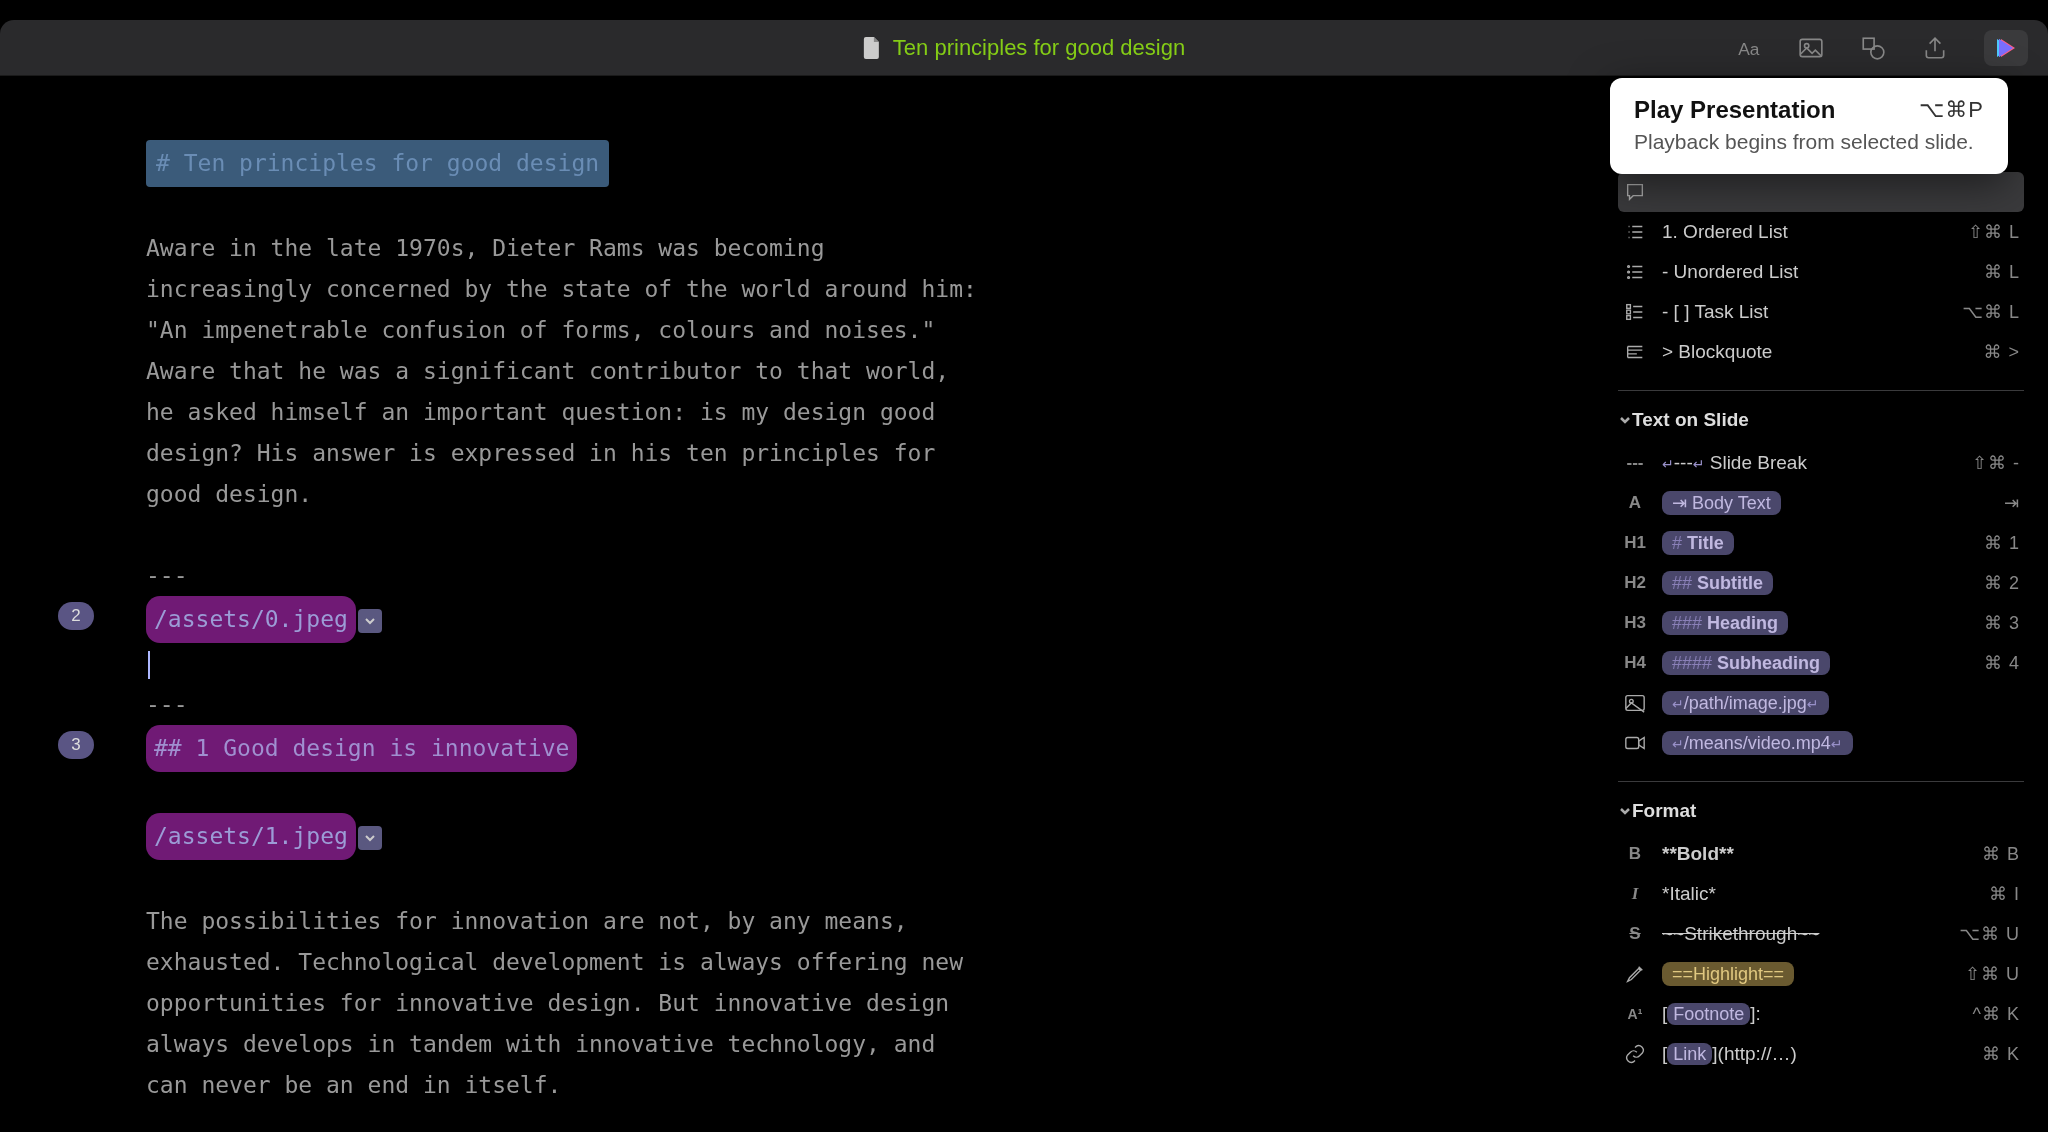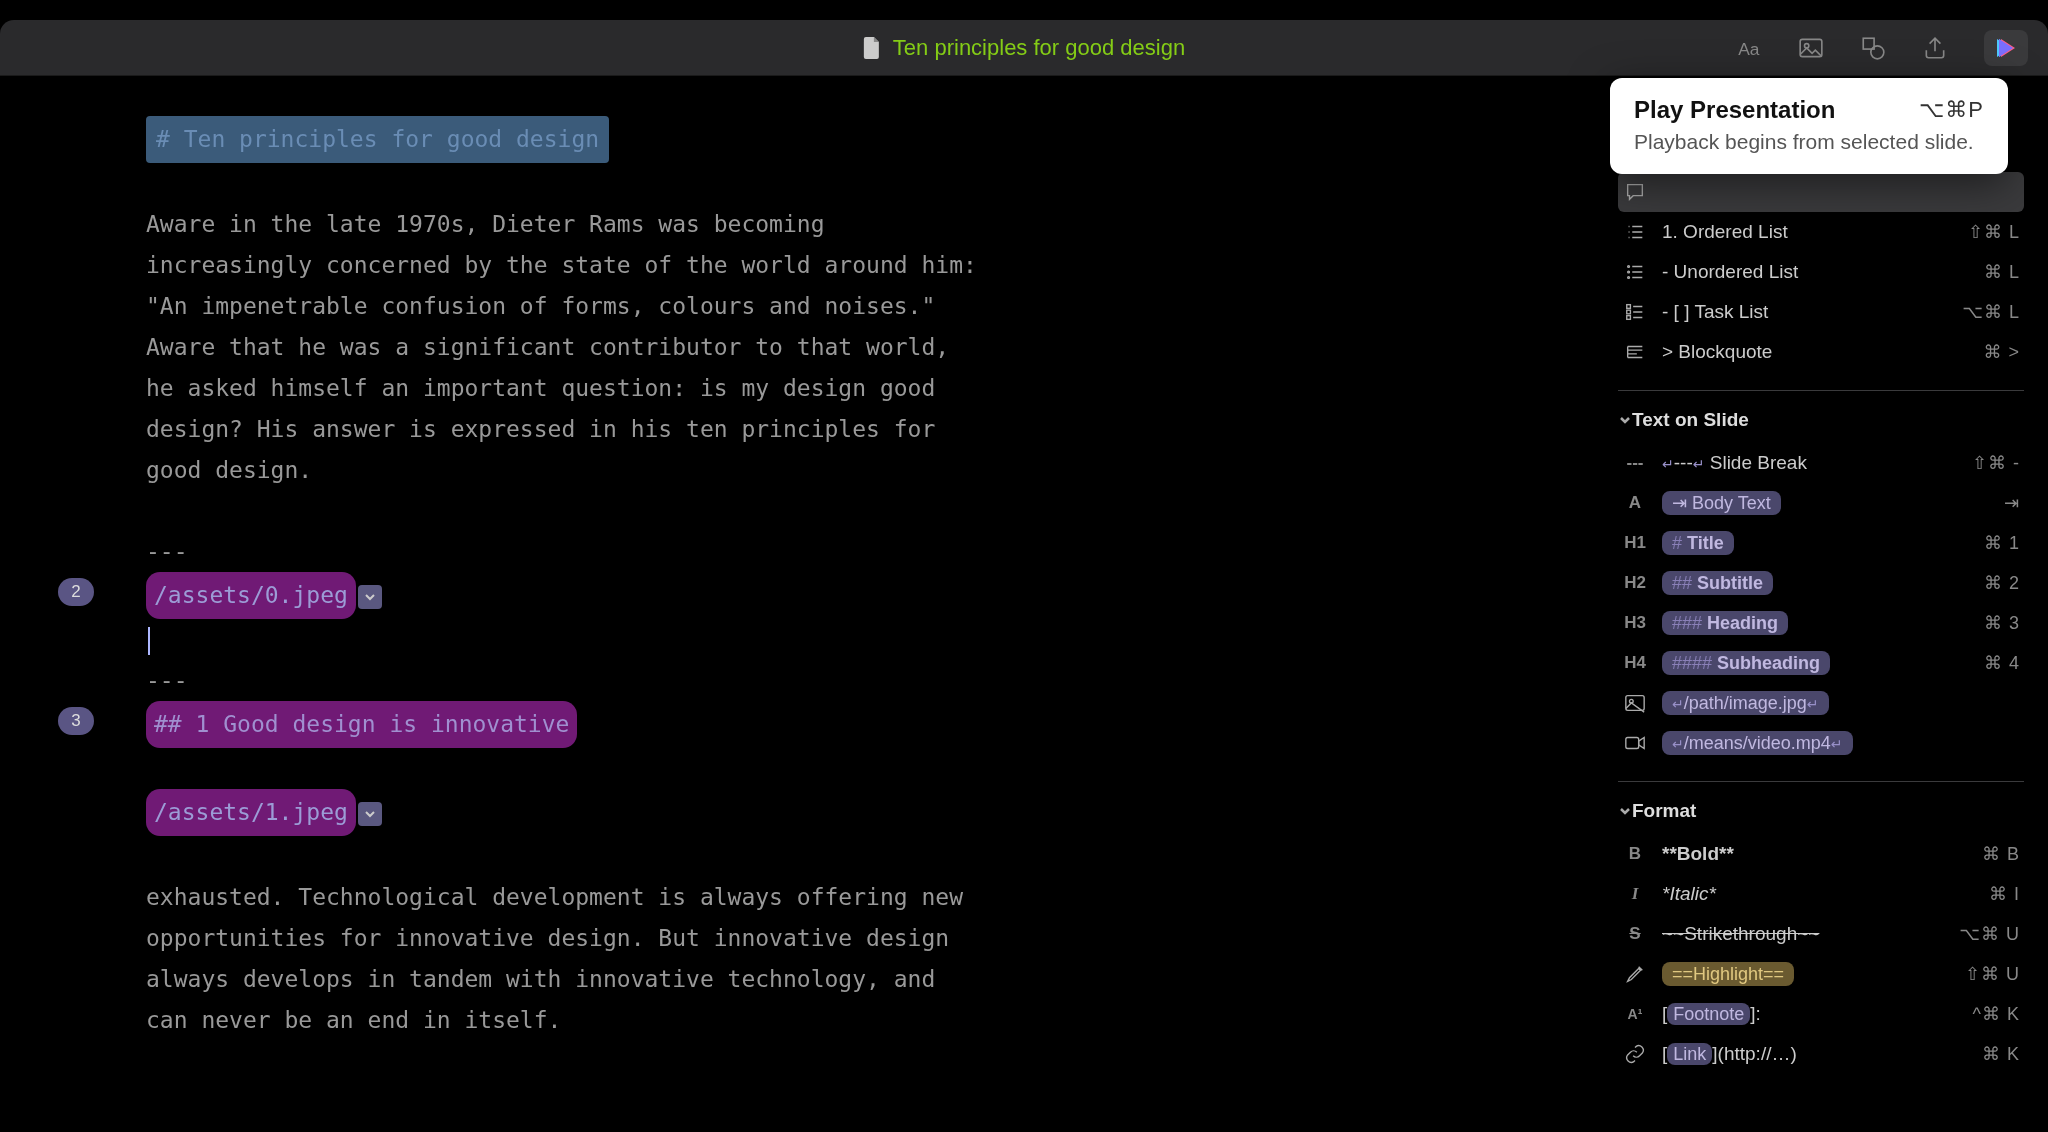--- a/index.html
+++ b/index.html
@@ -60,21 +60,21 @@
     border-left-color: #7a6fff;
     filter: drop-shadow(2px 0 0 #ff5e8a) drop-shadow(-2px 0 0 #4ec9ff);
   }
 
   .main {
     display: flex;
     height: calc(100% - 76px);
   }
   .editor {
     flex: 1;
-    padding: 40px 0 0 60px;
+    padding: 64px 0 0 60px;
     position: relative;
     font-family: "SF Mono", Menlo, Consolas, monospace;
     font-size: 23px;
     line-height: 1.78;
     color: #999;
   }
   .slide-badge {
     position: absolute;
     left: -2px;
     width: 36px; height: 28px;
@@ -165,21 +165,21 @@
     color: #888;
     font-size: 18px;
     font-family: -apple-system, sans-serif;
     letter-spacing: 1px;
   }
   .divider { height: 1px; background: #3a3a3c; margin: 18px 0; }
   .row-indicator { font-weight: 600; color: #888; font-size: 17px; width: 26px; text-align: center; }
   .fmt-b { font-weight: 700; }
   .fmt-i { font-style: italic; font-family: Georgia, serif; }
   .fmt-s { text-decoration: line-through; }
-  .italic-label { font-style: italic; }
+  .italic-label { }
   .strike-label { text-decoration: line-through; }
 
   .tooltip {
     position: absolute;
     top: 78px; right: 40px;
     background: #fff;
     color: #222;
     border-radius: 12px;
     padding: 18px 24px;
     width: 398px;
@@ -257,20 +257,21 @@
     <div class="line">---</div>
     <div style="position:relative">
       <div class="slide-badge" style="top:6px">3</div>
       <div class="line"><span class="hl-h2">## 1 Good design is innovative</span></div>
     </div>
     <div class="line">&nbsp;</div>
     <div class="line"><span class="hl-asset">/assets/1.jpeg</span><span class="chev"><svg viewBox="0 0 14 14">
             <path d="M3 5l4 4 4-4"></path>
           </svg></span></div>
     <div class="line">&nbsp;</div>
+    <div class="line">The possibilities for innovation are not, by any means,</div>
     <div class="line">exhausted. Technological development is always offering new</div>
     <div class="line">opportunities for innovative design. But innovative design</div>
     <div class="line">always develops in tandem with innovative technology, and</div>
     <div class="line">can never be an end in itself.</div>
   </div>
 
   <div class="sidebar">
     <div class="section-header">
       <svg viewBox="0 0 14 14">
           <path d="M3 5l4 4 4-4"></path>

